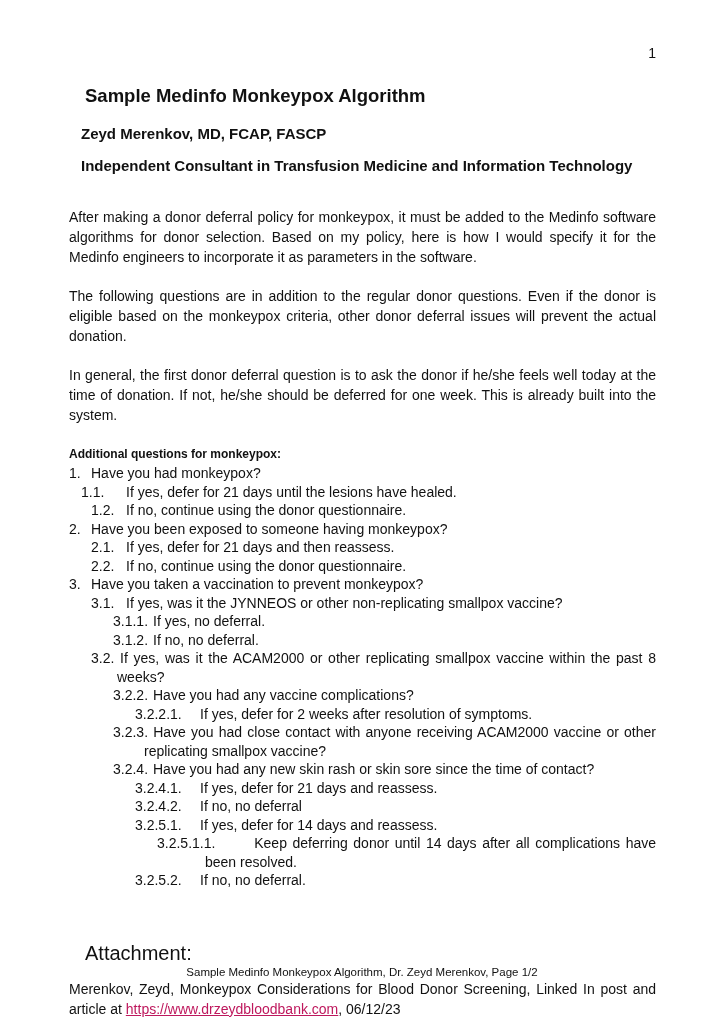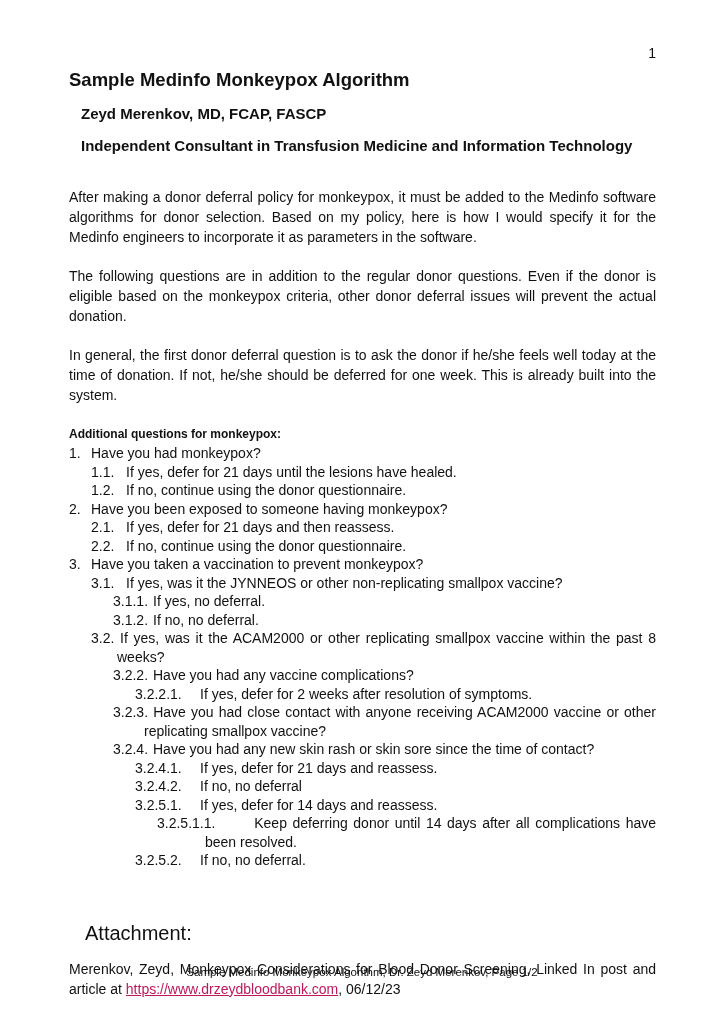--- a/index.html
+++ b/index.html
@@ -2,21 +2,21 @@
 <html><head>
   <meta charset="utf-8">
   <style>
     html, body { margin: 0; padding: 0; background: #ffffff; }
     body {
       width: 724px; height: 1024px; position: relative; overflow: hidden;
       font-family: "Liberation Sans", sans-serif; color: #111111;
     }
     .page-num { position: absolute; top: 45px; right: 68px; font-size: 14px; }
     .content { position: absolute; left: 69px; top: 68px; width: 587px; }
-    .title { font-size: 18.5px; font-weight: bold; line-height: 24px; margin: 0; }
+    .title { font-size: 18.5px; font-weight: bold; line-height: 24px; margin: 16px; }
     .subtitle { font-size: 15px; font-weight: bold; line-height: 20px; margin: 12px; }
     .para { font-size: 14px; line-height: 20px; text-align: justify; margin: 0; }
     .gap { height: 19px; }
     .section-head { font-size: 12px; font-weight: bold; line-height: 20px; margin: 0; }
     .li { font-size: 14px; line-height: 18.5px; position: relative; margin: 0; }
     .li .num { position: absolute; left: 0; }
     .li .txt { display: block; }
     .justify .txt { text-align: justify; }
     .attach-head { font-size: 20px; font-weight: normal; line-height: 19px; margin: 16px; }
     a.link { color: #be185d; text-decoration: underline; }
@@ -42,21 +42,21 @@
 
   <p class="section-head">Additional questions for monkeypox:</p>
 
   <div>
 
     <div class="li" style="padding-left:22px">
       <span class="num" style="left:0">1.</span>
       <span class="txt">Have you had monkeypox?</span>
     </div>
     <div class="li" style="padding-left:57px">
-      <span class="num" style="left:22px">1.1.</span>
+      <span class="num" style="left:12px">1.1.</span>
       <span class="txt">If yes, defer for 21 days until the lesions have healed.</span>
     </div>
     <div class="li" style="padding-left:57px">
       <span class="num" style="left:22px">1.2.</span>
       <span class="txt">If no, continue using the donor questionnaire.</span>
     </div>
     <div class="li" style="padding-left:22px">
       <span class="num" style="left:0">2.</span>
       <span class="txt">Have you been exposed to someone having monkeypox?</span>
     </div>

